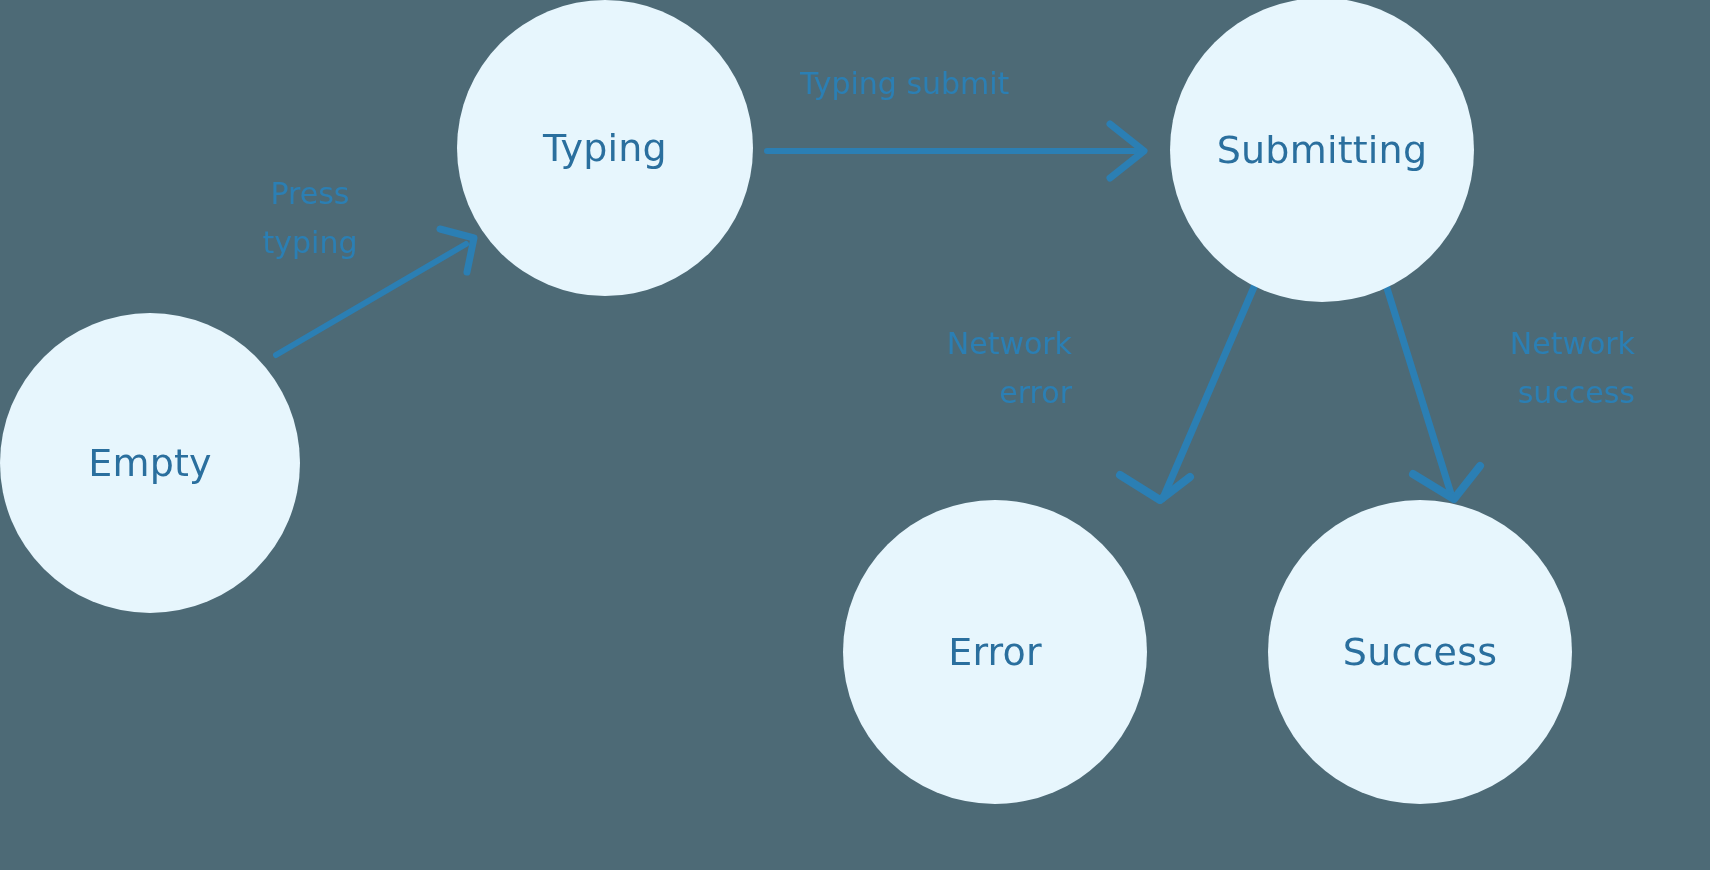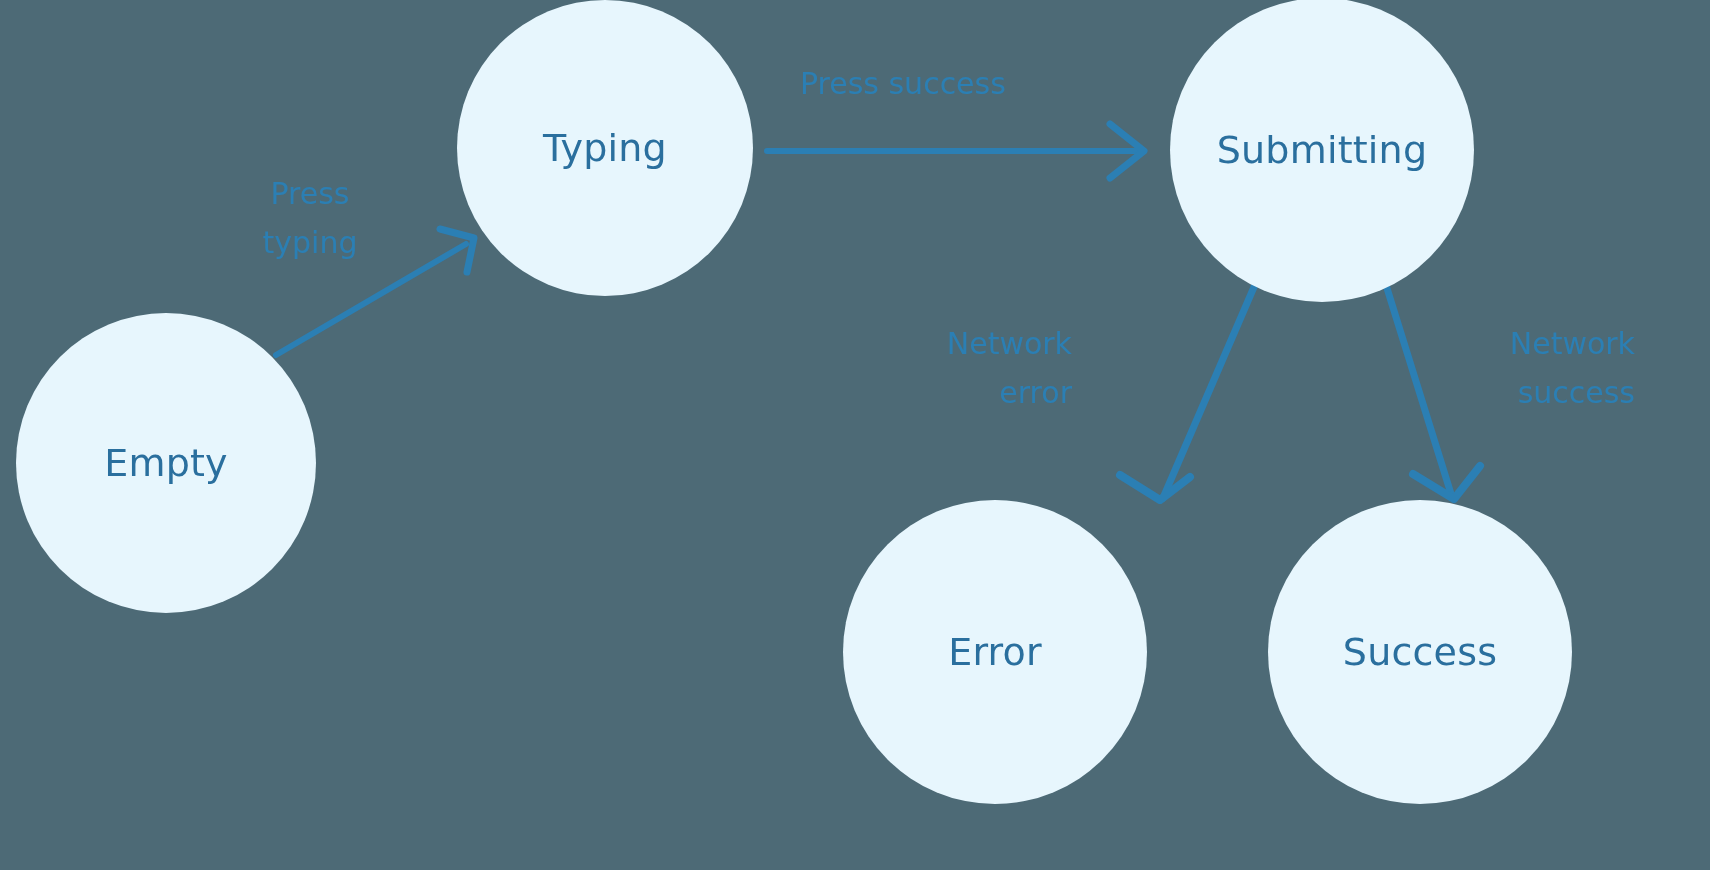--- a/index.html
+++ b/index.html
@@ -72,21 +72,21 @@
       <line x1="1254" y1="287" x2="1163" y2="498" stroke="#2b7fb4" stroke-width="7" stroke-linecap="round"></line>
       <polyline points="1120,475 1160,500 1190,477" fill="none" stroke="#2b7fb4" stroke-width="8" stroke-linecap="round" stroke-linejoin="round"></polyline>
     </g>
 
     <g>
       <line x1="1386" y1="285" x2="1452" y2="497" stroke="#2b7fb4" stroke-width="7" stroke-linecap="round"></line>
       <polyline points="1413,474 1454,499 1480,466" fill="none" stroke="#2b7fb4" stroke-width="8" stroke-linecap="round" stroke-linejoin="round"></polyline>
     </g>
   </svg>
 
-  <div class="node" style="left:16px; top:313px; width:300px; height:300px;">
+  <div class="node" style="left:0px; top:313px; width:300px; height:300px;">
     <span class="node-label">Empty</span>
   </div>
 
   <div class="node" style="left:457px; top:0px; width:296px; height:296px;">
     <span class="node-label">Typing</span>
   </div>
 
   <div class="node" style="left:1170px; top:-2px; width:304px; height:304px;">
     <span class="node-label">Submitting</span>
   </div>
@@ -98,21 +98,21 @@
   <div class="node" style="left:1268px; top:500px; width:304px; height:304px;">
     <span class="node-label">Success</span>
   </div>
 
   <div class="edge-label two-line" style="left:250px; top:170px; width:120px; text-align:center;">
     <span class="ln">Press</span>
     <span class="ln">typing</span>
   </div>
 
   <div class="edge-label" style="left:800px; top:60px; width:230px; text-align:left;">
-    <span class="ln">Press success</span>
+    <span class="ln">Typing submit</span>
   </div>
 
   <div class="edge-label two-line" style="left:922px; top:320px; width:150px; text-align:right;">
     <span class="ln">Network</span>
     <span class="ln">error</span>
   </div>
 
   <div class="edge-label two-line" style="left:1345px; top:320px; width:290px; text-align:right;">
     <span class="ln">Network</span>
     <span class="ln">success</span>

